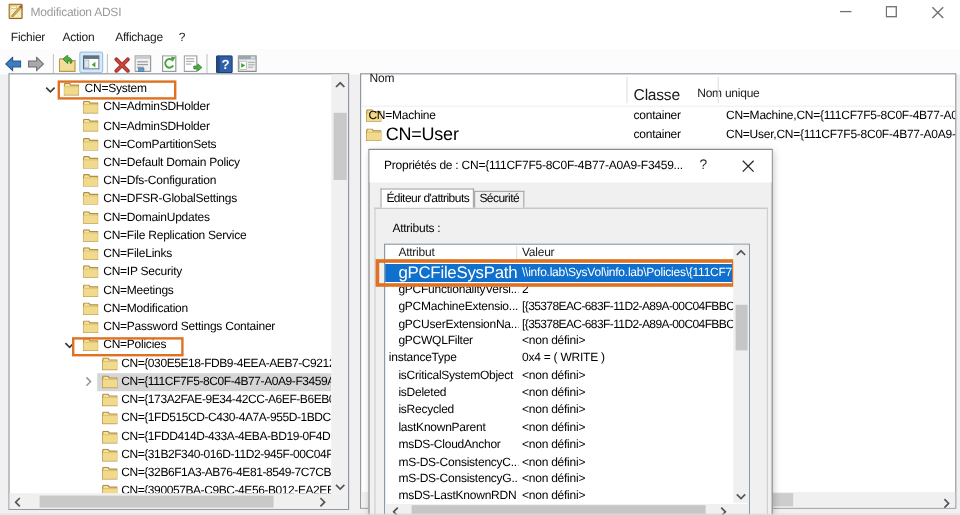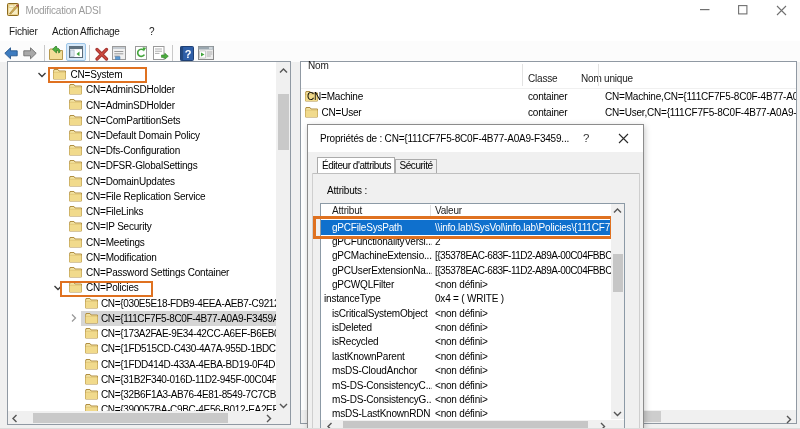--- a/index.html
+++ b/index.html
@@ -49,21 +49,21 @@
     <rect x="0" y="0" width="9.5" height="1.2" fill="#707070"></rect>
   </svg>
 <svg class="ab" style="left:738px;top:5px" width="10" height="10">
     <rect x="0.6" y="0.6" width="8.3" height="8.3" fill="none" stroke="#707070" stroke-width="1.1"></rect>
   </svg>
 <svg class="ab" style="left:776px;top:4.5px" width="11" height="11">
     <path d="M1,1 L10,10 M10,1 L1,10" stroke="#707070" stroke-width="1.1"></path>
   </svg>
 <div class="txt" style="left:9px;top:23.8px;font-size:10px;color:#1a1a1a;letter-spacing:-0.2px;font-weight:normal">Fichier</div>
 <div class="txt" style="left:52px;top:23.8px;font-size:10px;color:#1a1a1a;letter-spacing:-0.2px;font-weight:normal">Action</div>
-<div class="txt" style="left:80px;top:23.8px;font-size:10px;color:#1a1a1a;letter-spacing:-0.2px;font-weight:normal">Affichage</div>
+<div class="txt" style="left:96px;top:23.8px;font-size:10px;color:#1a1a1a;letter-spacing:-0.2px;font-weight:normal">Affichage</div>
 <div class="txt" style="left:149px;top:23.8px;font-size:10px;color:#1a1a1a;letter-spacing:-0.2px;font-weight:normal">?</div>
 <div class="ab" style="left:0;top:41px;width:800px;height:21px;background:#fcfcfc"></div>
 <div class="ab" style="left:43.5px;top:45px;width:1px;height:16px;background:#c9c9c9"></div>
 <div class="ab" style="left:88.8px;top:45px;width:1px;height:16px;background:#c9c9c9"></div>
 <div class="ab" style="left:172.3px;top:45px;width:1px;height:16px;background:#c9c9c9"></div>
 <svg class="ab" style="left:4px;top:47px" width="14" height="13">
     <path d="M6.5,0.8 L6.5,3.8 L13.2,3.8 L13.2,8.8 L6.5,8.8 L6.5,11.8 L0.8,6.3 Z" fill="#3E7CC0" stroke="#26568C" stroke-width="0.9"></path>
   </svg>
 <svg class="ab" style="left:22.5px;top:47px" width="14" height="13">
     <path d="M7.5,0.8 L7.5,3.8 L0.8,3.8 L0.8,8.8 L7.5,8.8 L7.5,11.8 L13.2,6.3 Z" fill="#A9A9A9" stroke="#6F6F6F" stroke-width="0.9"></path>
@@ -235,35 +235,35 @@
 <div class="ab" style="left:8px;top:411px;width:282px;height:13px;background:#f0f0f0"></div>
 <div class="ab" style="left:33px;top:412.5px;width:195px;height:10px;background:#c9c9c9"></div>
 <svg class="ab" style="left:12px;top:414px" width="6" height="9">
     <use href="#sblf"></use>
   </svg>
 <svg class="ab" style="left:266px;top:414px" width="6" height="9">
     <use href="#sbrt"></use>
   </svg>
 <div class="ab" style="left:300px;top:61px;width:497px;height:363px;background:#fff;border:1px solid #9099a3;overflow:hidden"></div>
 <div class="txt" style="left:308px;top:58px;font-size:10px;color:#1a1a1a;letter-spacing:-0.2px;font-weight:normal">Nom</div>
-<div class="txt" style="left:528px;top:71.0px;font-size:10px;color:#1a1a1a;letter-spacing:-0.2px;font-weight:normal">Classe</div>
+<div class="txt" style="left:528px;top:71.0px;font-size:13px;color:#1a1a1a;letter-spacing:-0.2px;font-weight:normal">Classe</div>
 <div class="txt" style="left:581px;top:71.0px;font-size:10px;color:#1a1a1a;letter-spacing:-0.2px;font-weight:normal">Nom unique</div>
 <div class="ab" style="left:522px;top:64px;width:1px;height:22px;background:#e2e2e2"></div>
 <div class="ab" style="left:598px;top:64px;width:1px;height:22px;background:#e2e2e2"></div>
 <div class="ab" style="left:301px;top:87.5px;width:495px;height:1px;background:#f0f0f0"></div>
 <svg class="ab" style="left:305px;top:91.3px" width="13" height="11">
     <use href="#folder"></use>
   </svg>
 <div class="txt" style="left:307px;top:89.3px;font-size:10px;color:#000;letter-spacing:-0.2px;font-weight:normal">CN=Machine</div>
 <div class="txt" style="left:528px;top:89.3px;font-size:10px;color:#000;letter-spacing:-0.2px;font-weight:normal">container</div>
 <div class="txt" style="left:605px;top:89.3px;width:191px;overflow:hidden">CN=Machine,CN={111CF7F5-8C0F-4B77-A0A9-F3459A1B1E7D},CN=Policies</div>
 <svg class="ab" style="left:305px;top:107.3px" width="13" height="11">
     <use href="#folder"></use>
   </svg>
-<div class="txt" style="left:321.5px;top:105.3px;font-size:10px;color:#000;letter-spacing:-0.2px;font-weight:normal">CN=User</div>
+<div class="txt" style="left:321.5px;top:105.3px;font-size:15px;color:#000;letter-spacing:-0.2px;font-weight:normal">CN=User</div>
 <div class="txt" style="left:528px;top:105.3px;font-size:10px;color:#000;letter-spacing:-0.2px;font-weight:normal">container</div>
 <div class="txt" style="left:605px;top:105.3px;width:191px;overflow:hidden">CN=User,CN={111CF7F5-8C0F-4B77-A0A9-F3459A1B1E7D},CN=Policies,C</div>
 <div class="ab" style="left:301px;top:409.5px;width:495px;height:13.5px;background:#f0f0f0"></div>
 <div class="ab" style="left:545px;top:411px;width:116px;height:10.5px;background:#cdcdcd"></div>
 <svg class="ab" style="left:786px;top:414.5px" width="6" height="9">
     <use href="#sbrt"></use>
   </svg>
 <div class="ab" style="left:307px;top:124px;width:337px;height:306px;background:#f0f0f0;border:1px solid #8c8c8c;box-shadow:1px 2px 6px rgba(0,0,0,0.22)"></div>
 <div class="ab" style="left:308px;top:125px;width:335px;height:27px;background:#fff"></div>
 <div class="txt" style="left:320px;top:131.0px;font-size:10px;color:#000;letter-spacing:-0.2px;font-weight:normal">Propriétés de : CN={111CF7F5-8C0F-4B77-A0A9-F3459...</div>
@@ -278,21 +278,21 @@
 <div class="txt" style="left:399.5px;top:158.3px;font-size:10px;color:#000;letter-spacing:-0.45px;font-weight:normal">Sécurité</div>
 <div class="ab" style="left:317px;top:156.5px;width:77.5px;height:16.5px;background:#fff;border:1px solid #ababab;border-bottom:none"></div>
 <div class="txt" style="left:322px;top:157.5px;font-size:10px;color:#000;letter-spacing:-0.45px;font-weight:normal">Éditeur d'attributs</div>
 <div class="txt" style="left:327px;top:182.5px;font-size:10px;color:#000;letter-spacing:-0.2px;font-weight:normal">Attributs :</div>
 <div class="ab" style="left:320px;top:203px;width:305px;height:226px;background:#fff;border:1px solid #8c9aa6"></div>
 <div class="txt" style="left:332px;top:203.0px;font-size:10px;color:#1a1a1a;letter-spacing:-0.2px;font-weight:normal">Attribut</div>
 <div class="txt" style="left:435px;top:203.0px;font-size:10px;color:#1a1a1a;letter-spacing:-0.2px;font-weight:normal">Valeur</div>
 <div class="ab" style="left:430px;top:205px;width:1px;height:11px;background:#e2e2e2"></div>
 <div class="ab" style="left:321px;top:217px;width:290px;height:1px;background:#efefef"></div>
 <div class="ab" style="left:321px;top:220.2px;width:290px;height:14.4px;background:#0f70cd"></div>
-<div class="txt" style="left:332px;top:219.5px;font-size:10px;color:#fff;letter-spacing:-0.2px;font-weight:normal">gPCFileSysPath</div>
+<div class="txt" style="left:332px;top:219.5px;font-size:14px;color:#fff;letter-spacing:-0.2px;font-weight:normal">gPCFileSysPath</div>
 <div class="txt" style="left:435px;top:219.5px;width:176px;overflow:hidden;color:#fff">\\info.lab\SysVol\info.lab\Policies\{111CF7F5</div>
 <div class="txt" style="left:332px;top:233.9px;width:100px;overflow:hidden">gPCFunctionalityVersi...</div>
 <div class="txt" style="left:435px;top:233.9px;width:176px;overflow:hidden;letter-spacing:-0.2px">2</div>
 <div class="txt" style="left:332px;top:248.2px;width:100px;overflow:hidden">gPCMachineExtensio...</div>
 <div class="txt" style="left:435px;top:248.2px;width:176px;overflow:hidden;letter-spacing:-0.5px">[{35378EAC-683F-11D2-A89A-00C04FBBCFA2</div>
 <div class="txt" style="left:332px;top:262.6px;width:100px;overflow:hidden">gPCUserExtensionNa...</div>
 <div class="txt" style="left:435px;top:262.6px;width:176px;overflow:hidden;letter-spacing:-0.5px">[{35378EAC-683F-11D2-A89A-00C04FBBCFA2</div>
 <div class="txt" style="left:332px;top:276.9px;width:100px;overflow:hidden">gPCWQLFilter</div>
 <div class="txt" style="left:435px;top:276.9px;width:176px;overflow:hidden;letter-spacing:-0.2px">&lt;non défini&gt;</div>
 <div class="txt" style="left:324px;top:291.3px;width:100px;overflow:hidden">instanceType</div>

